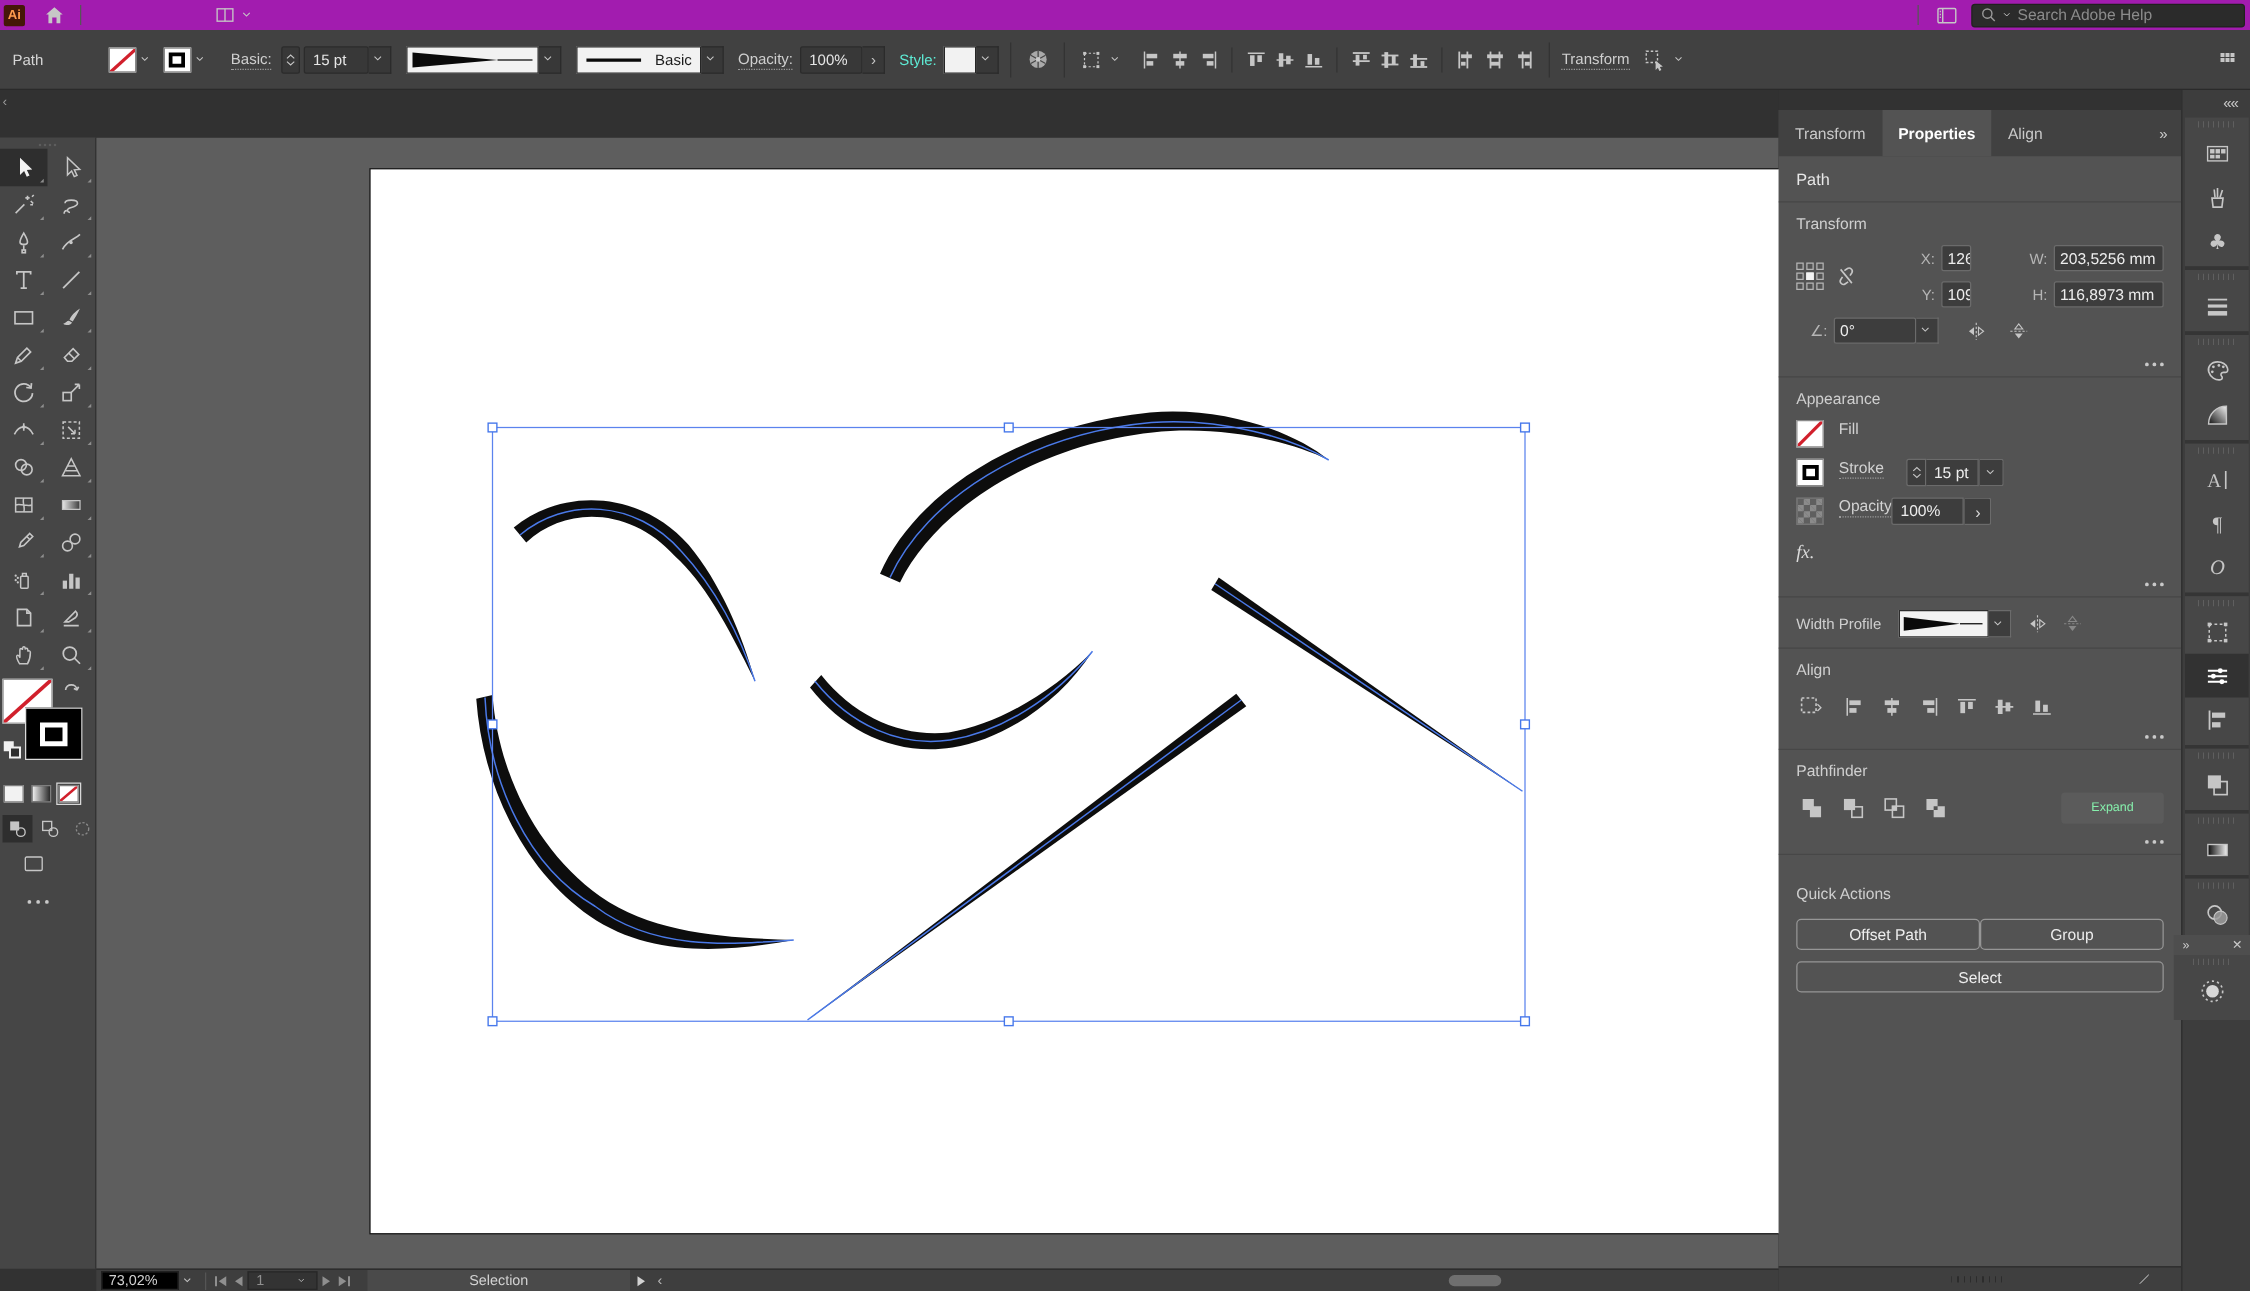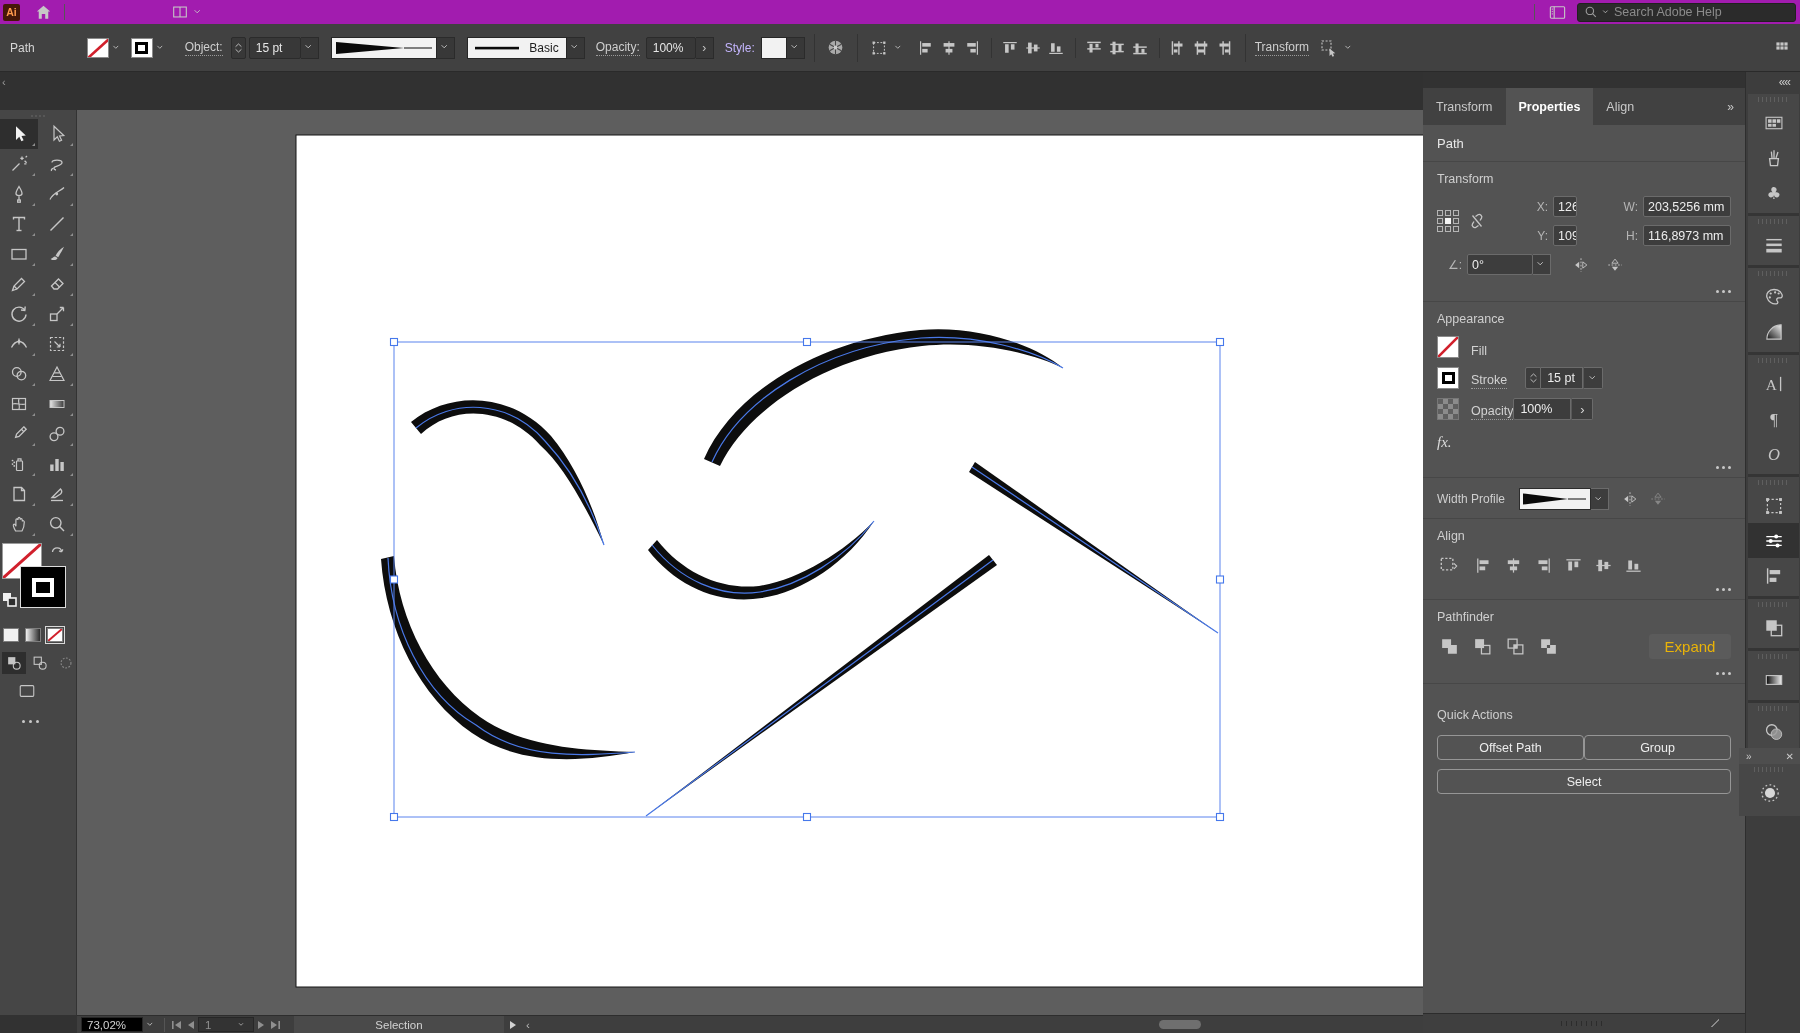--- a/index.html
+++ b/index.html
@@ -114,21 +114,21 @@
   .refpt i { border:1px solid #b5b5b5; }
   .refpt i.c { background:#f4f4f4; border-color:#f4f4f4; }
   .fl { color:#b5b5b5; font-size:12px; text-align:right; padding-right:5px; }
   .fbox { height:21px; background:#3d3d3d; border:1px solid #6b6b6b; border-radius:2px; color:#ededed;
           display:flex; align-items:center; padding:0 4px; overflow:hidden; white-space:nowrap; font-size:12.5px; }
   .linkcell { grid-row:1 / span 2; justify-self:end; align-self:center; }
   .anglerow { grid-column:2 / span 2; display:flex; align-items:center; }
   .fliprow { grid-column:4 / span 2; display:flex; align-items:center; gap:16px; justify-content:center; }
   .selchev { width:18px; height:21px; background:#3d3d3d; border:1px solid #6b6b6b; border-left:none;
              display:flex; align-items:center; justify-content:center; }
-  .ap-row { display:flex; align-items:flex-end; margin-bottom:9px; }
+  .ap-row { display:flex; align-items:flex-start; margin-bottom:9px; }
   .ap-label { margin-left:12px; width:62px; color:#d2d2d2; font-size:12.5px; }
   .sw22 { width:22px; height:22px; border:1px solid #8a8a8a; background:#fff; position:relative; overflow:hidden; flex:none; }
   .sw-black { background:#fff; display:flex; align-items:center; justify-content:center; }
   .sw-black .ring { width:13px; height:12px; border:3.5px solid #000; }
   .checker { background-image:
       linear-gradient(45deg,#8b8b8b 25%,transparent 25%,transparent 75%,#8b8b8b 75%),
       linear-gradient(45deg,#8b8b8b 25%,transparent 25%,transparent 75%,#8b8b8b 75%);
       background-size:10px 10px; background-position:0 0,5px 5px; background-color:#5f5f5f; border-color:#777; }
   .p-step { width:16px; height:22px; background:#3d3d3d; border:1px solid #6b6b6b; border-radius:2px 0 0 2px;
             display:flex; align-items:center; justify-content:center; }
@@ -139,22 +139,22 @@
   .p-more { width:22px; height:22px; background:#3d3d3d; border:1px solid #6b6b6b; border-left:1px solid #585858;
             display:flex; align-items:center; justify-content:center; color:#d8d8d8; font-size:13px;
             border-radius:0 2px 2px 0; }
   .fx-label { font-family:"Liberation Serif",serif; font-style:italic; font-size:15px; color:#dcdcdc; }
   .wp-row { display:flex; align-items:center; }
   .wp-label { width:82px; color:#cfcfcf; font-size:12px; }
   .wp-prev { width:72px; height:22px; background:#f2f2f2; border:1px solid #2c2c2c; }
   .icon24 { width:24px; height:24px; display:flex; align-items:center; justify-content:center; }
   .al-row { display:flex; align-items:center; gap:6px; }
   .pf-row { display:flex; align-items:center; gap:9px; }
-  .pf-expand { margin-left:auto; width:82px; height:25px; background:#5b5b5b; border-radius:3px; color:#eab308;
-               display:flex; align-items:center; justify-content:center; font-size:15px; }
+  .pf-expand { margin-left:auto; width:82px; height:25px; background:#5b5b5b; border-radius:3px; color:#86efac;
+               display:flex; align-items:center; justify-content:center; font-size:10px; }
   .qa-section { border-bottom:none; margin-top:14px; }
   .qa-row { display:flex; }
   .qa-btn { flex:1; height:25px; border:1px solid #969696; border-radius:4px; color:#ededed; font-size:12.5px;
             display:flex; align-items:center; justify-content:center; background:transparent; }
   .qa-recolor { margin-top:9px; }
   .pp-bottom { position:absolute; left:1423px; top:1013px; width:322px; height:20px; background:#3f3f3f;
                border-top:1px solid #2c2c2c; }
   .pp-bottom .grip { position:absolute; left:138px; top:7px; width:42px; height:5px;
                      background-image:repeating-linear-gradient(90deg,#2c2c2c 0 1px,transparent 1px 5px); }
   .pp-bottom .resize { position:absolute; right:26px; top:4px; width:9px; height:9px;
@@ -248,21 +248,21 @@
   <div class="swatchbtn" style="margin-left:6px;">
     <div class="sw-stroke">
         <div class="ring"></div>
       </div>
     <span class="chev">
         <svg viewBox="0 0 20 20" width="12" height="12">
           <path d="M4 6.5 L8 10.5 L12 6.5" fill="none" stroke="#c6c6c6" stroke-width="1.4"></path>
         </svg>
       </span>
   </div>
-  <span class="dotted" style="margin-left:16px;">Object:</span>
+  <span class="dotted" style="margin-left:16px;">Basic:</span>
   <div class="stepbox" style="margin-left:8px;" id="cb-stepper">
       <svg viewBox="0 0 20 20" width="13" height="18">
         <g fill="none" stroke="#c6c6c6" stroke-width="1.4">
           <path d="M5.5 8 L10 3.8 L14.5 8"></path>
           <path d="M5.5 12 L10 16.2 L14.5 12"></path>
         </g>
       </svg>
     </div>
   <div class="fieldbox" style="width:52px;margin-left:3px;">15 pt</div>
   <div class="chevbox">
@@ -290,21 +290,21 @@
   <div class="chevbox">
       <svg viewBox="0 0 20 20" width="13" height="13">
         <path d="M4 6.5 L8 10.5 L12 6.5" fill="none" stroke="#c6c6c6" stroke-width="1.4"></path>
       </svg>
     </div>
   <span class="dotted" style="margin-left:11px;">Opacity:</span>
   <div class="fieldbox" style="width:50px;margin-left:6px;">100%</div>
   <div class="chevbox">
       <span style="color:#c6c6c6;">›</span>
     </div>
-  <span style="margin-left:11px;color:#c4b5fd;">Style:</span>
+  <span style="margin-left:11px;color:#5eead4;">Style:</span>
   <div class="whitebox" style="width:26px;margin-left:6px;"></div>
   <div class="chevbox">
       <svg viewBox="0 0 20 20" width="13" height="13">
         <path d="M4 6.5 L8 10.5 L12 6.5" fill="none" stroke="#c6c6c6" stroke-width="1.4"></path>
       </svg>
     </div>
   <div class="cb-sep"></div>
   <div class="cb-iconbtn" id="cb-wheel">
       <svg viewBox="0 0 20 20" width="19" height="19">
         <circle cx="10" cy="10" r="7.2" fill="#a9a9a9"></circle>

